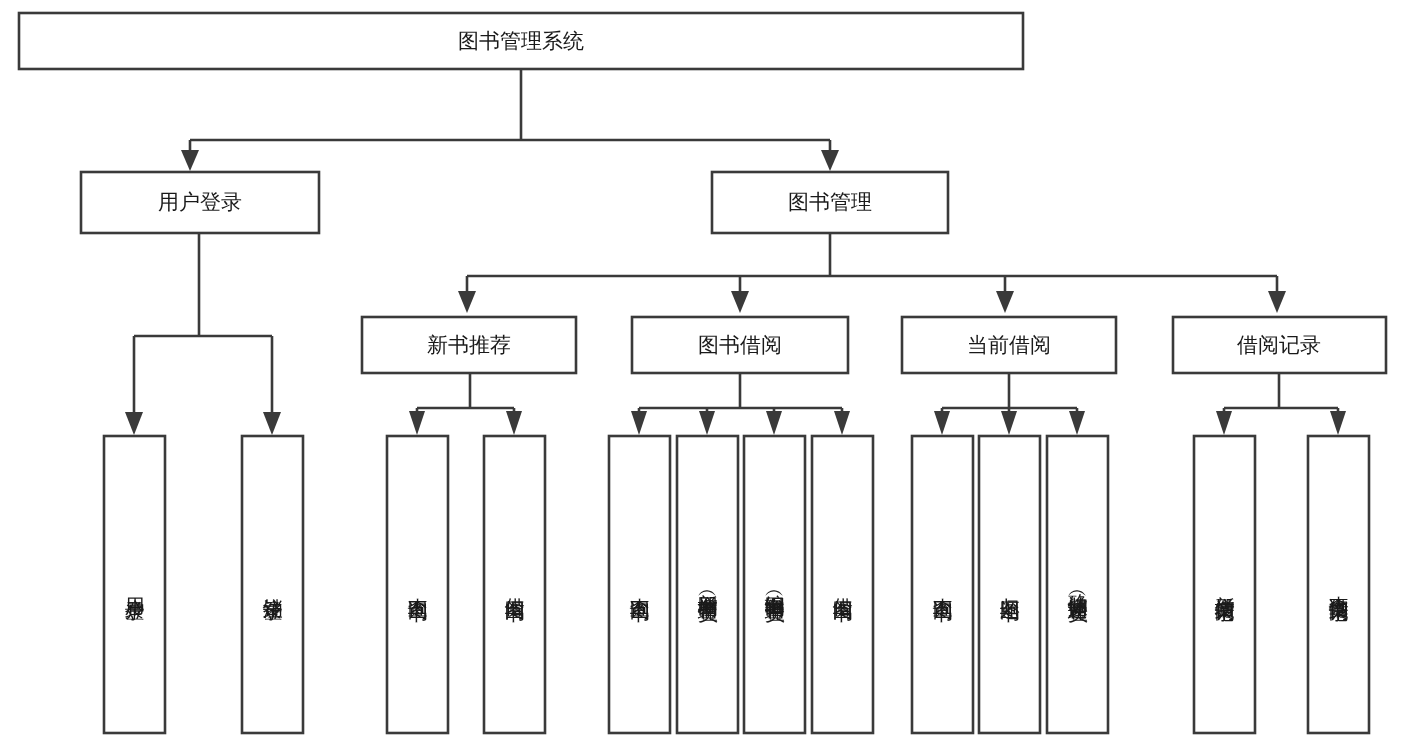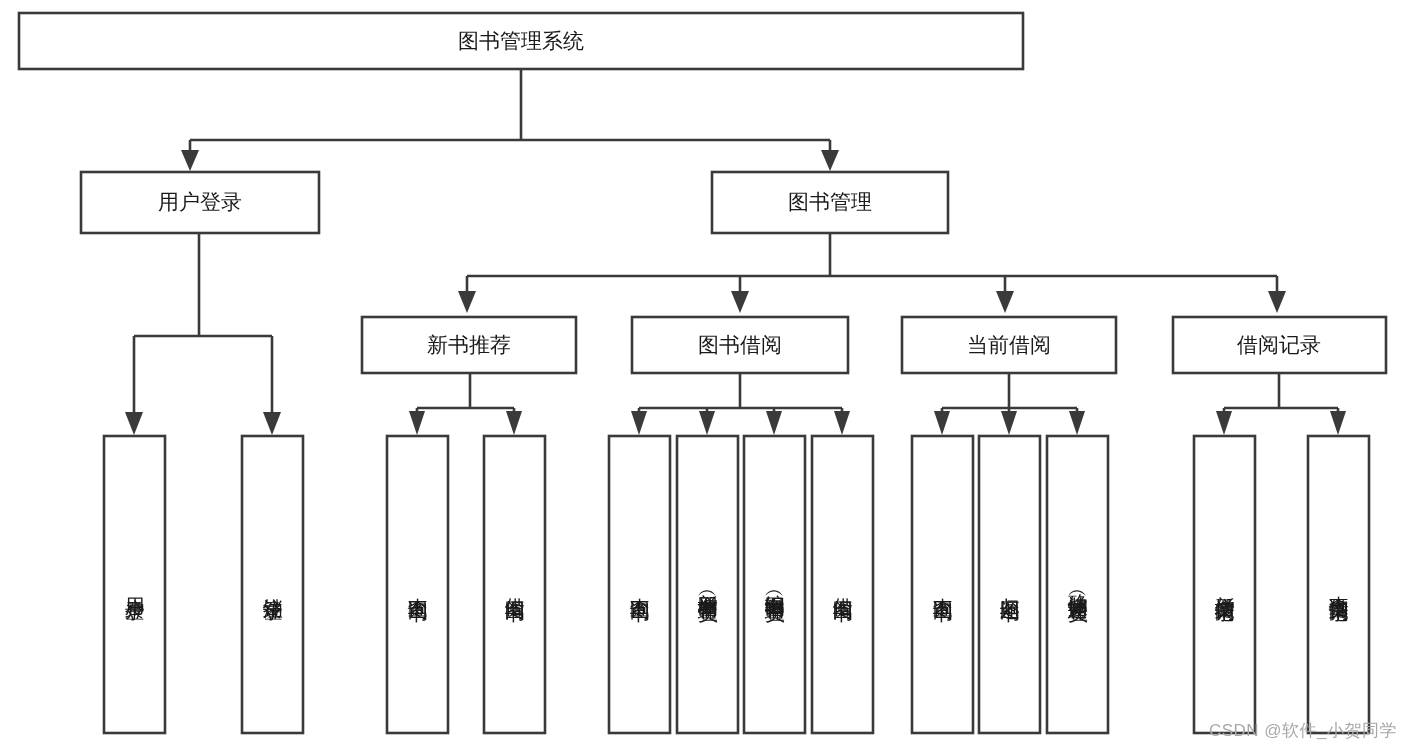--- a/index.html
+++ b/index.html
@@ -240,14 +240,13 @@
     <span class="node-label-v">确认归还（管理员）</span>
   </div>
 
   <div class="node-label-v-wrap" style="left:1194px; top:436px; width:61px; height:297px;">
     <span class="node-label-v">新增借阅记录</span>
   </div>
   <div class="node-label-v-wrap" style="left:1308px; top:436px; width:61px; height:297px;">
     <span class="node-label-v">查询借阅记录</span>
   </div>
 
-  <div class="watermark">CSDN @软件_小贺同学</div>
 </div>
 
 </body></html>

